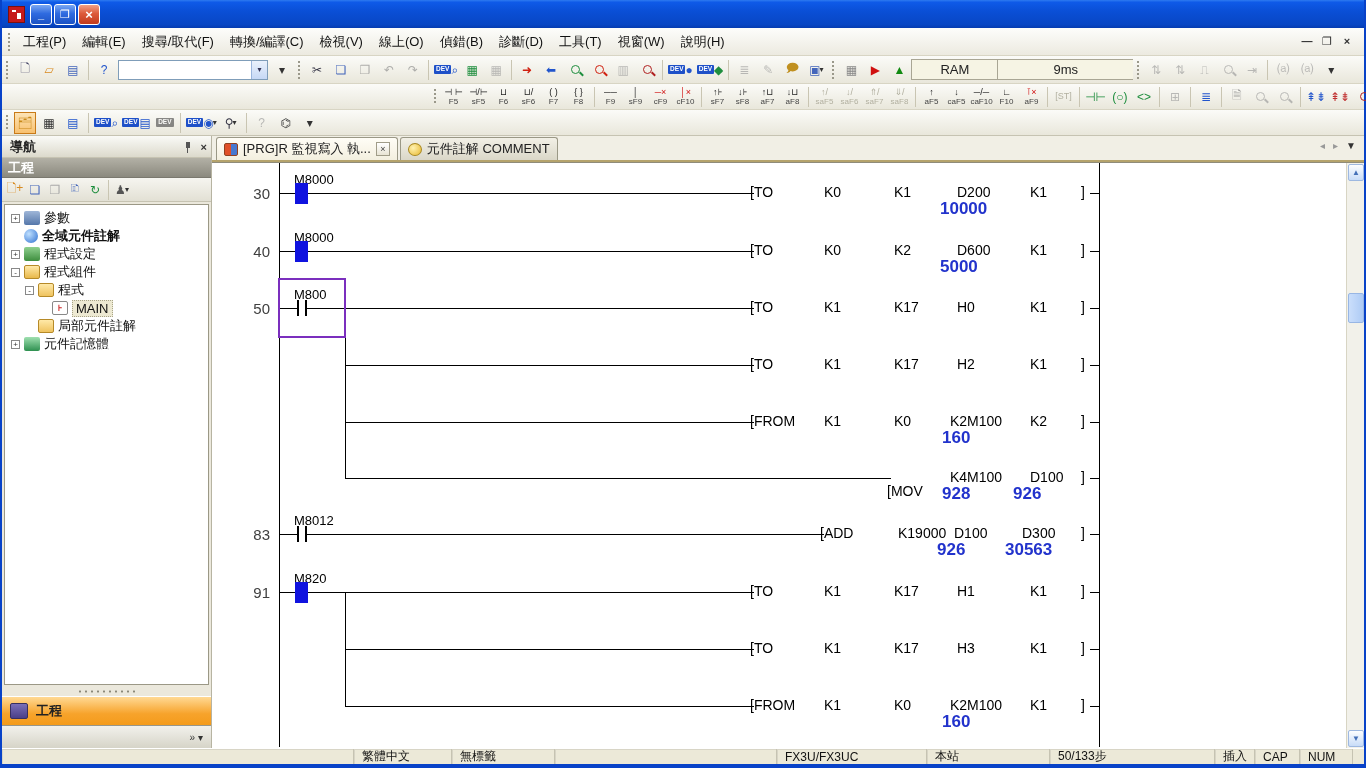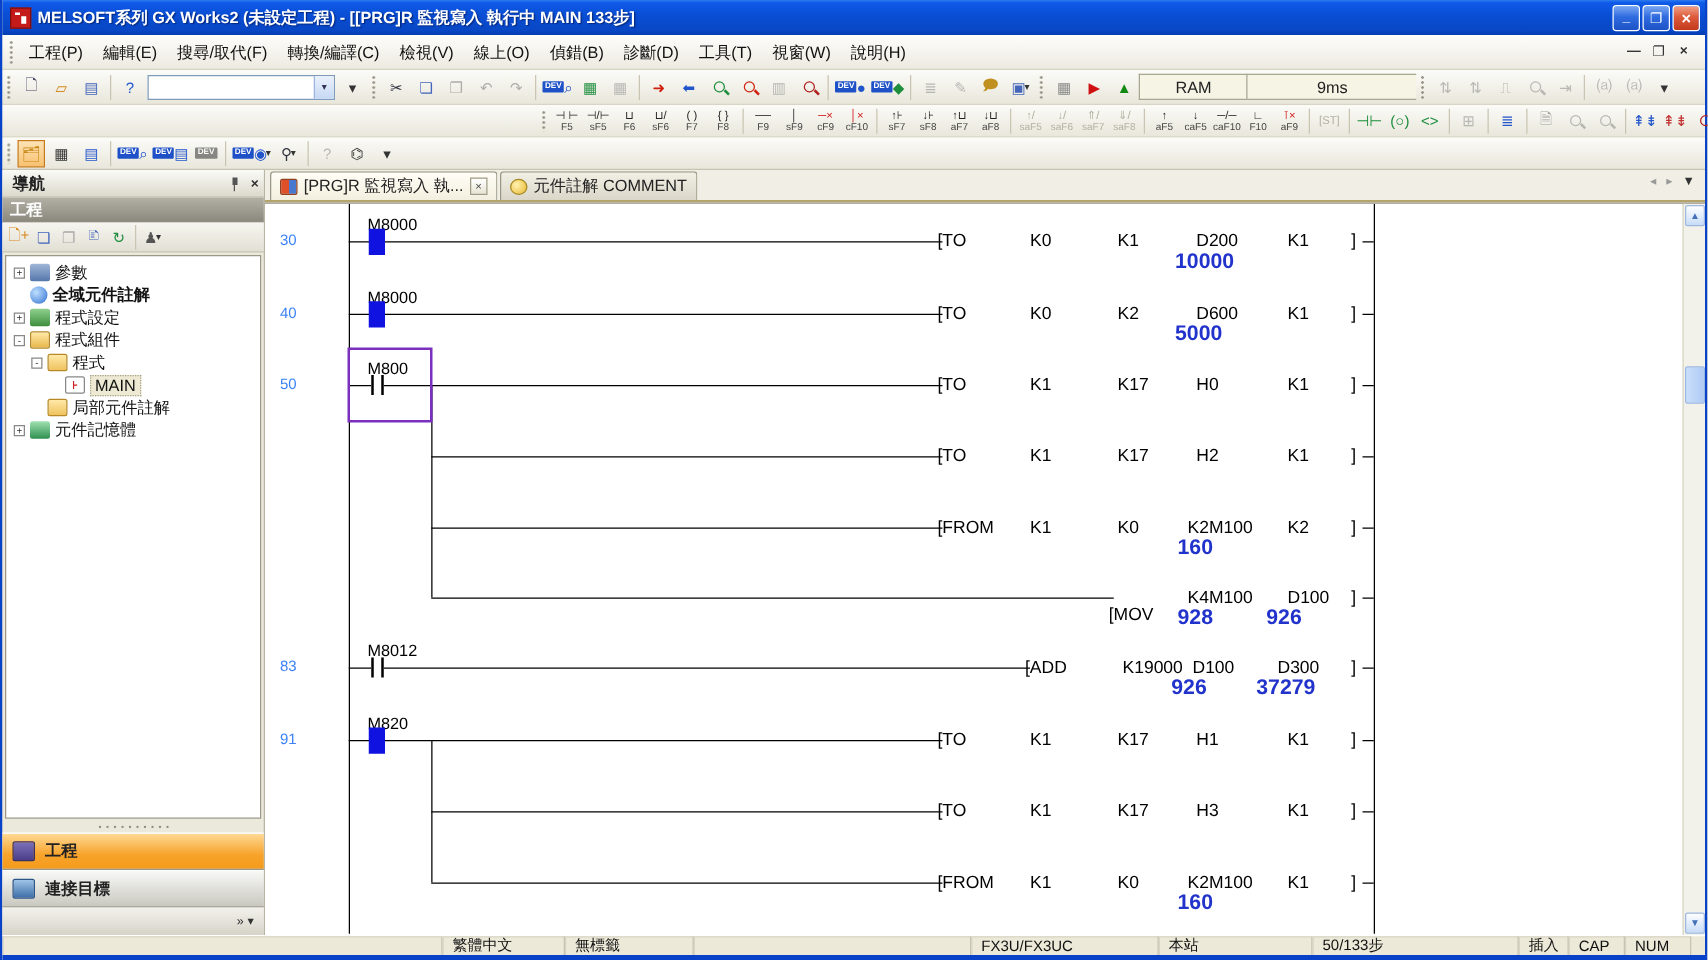--- a/index.html
+++ b/index.html
@@ -133,21 +133,21 @@
   .tabclose { width:14px; height:14px; border:1px solid #a09c88; background:linear-gradient(#fff,#e8e4d4);
     font-size:9px; line-height:12px; text-align:center; color:#444; }
   #tab-arrows { position:absolute; right:8px; top:4px; display:flex; gap:8px; font-size:10px; color:#999; }
   #tab-arrows .en { color:#333; }
 
   
   #editor-wrap { flex:1; position:relative; border-top:1px solid #8f8c7a; background:#fff; overflow:hidden; }
   #ladder-canvas { position:absolute; left:0; top:0; width:1138px; height:100%; background:#fff; }
   .lad-line { position:absolute; height:1px; background:#000; }
   .lad-vline { position:absolute; width:1px; background:#000; }
-  .lad-step { position:absolute; width:46px; text-align:left; font-size:12px; color:#3b82f6; }
+  .lad-step { position:absolute; width:46px; text-align:right; font-size:15px; color:#404040; }
   .lad-label { position:absolute; font-size:13px; color:#000; }
   .lad-token { position:absolute; font-size:14px; color:#000; white-space:nowrap; }
   .lad-value { position:absolute; width:76px; font-size:17px; color:#2233CC;font-weight:bold; }
   .contact-bar { position:absolute; width:2px; height:16px; background:#000; }
   .contact-gap { position:absolute; height:5px; background:#fff; }
   .contact-fill { position:absolute; width:13px; height:21px; background:#1013DF; }
   .sel-box { position:absolute; border:2px solid #7B2FBE; background:transparent; }
 
   
   #vscroll { position:absolute; right:0; top:0; width:18px; height:100%; background:#F2F1EA;
@@ -164,21 +164,20 @@
   .sseg { height:100%; font-size:12px; color:#111; display:flex; align-items:center; padding-left:8px;
     border-right:1px solid #c6c3b2; box-shadow:inset 1px 1px 0 #d8d5c6; white-space:nowrap; }
 </style>
 </head>
 <body>
 
 <div class="window">
 
   <div id="titlebar">
     <div class="app-icon"></div>
-    <span class="title-text">MELSOFT系列 GX Works2 (未設定工程) - [[PRG]R 監視寫入 執行中 MAIN 133步]</span>
     <div class="win-btns">
       <div class="wbtn">_</div>
       <div class="wbtn">❐</div>
       <div class="wbtn close">×</div>
     </div>
   </div>
 
   <div id="menubar">
     <div class="grip"></div>
     <div id="menu-items" style="display:flex;">
@@ -578,24 +577,20 @@
             <div class="tree-label">元件記憶體</div>
           </div>
         </div>
       <div id="nav-splitter">
           <div class="dots"></div>
         </div>
       <div id="nav-viewbtns">
           <div class="viewbtn active">
             <div class="vicon vic-project"></div>
             <div>工程</div>
-          </div>
-          <div class="viewbtn">
-            <div class="vicon vic-connect"></div>
-            <div>連接目標</div>
           </div>
         </div>
       <div id="nav-bottom">
         <span>»</span>
         <span>▾</span>
       </div>
     </div>
 
     <div id="docarea">
       <div id="tabbar">
@@ -688,21 +683,21 @@
             <div class="lad-line" style="left: 878px; top: 371px; width: 9px;"></div>
             <div class="lad-label" style="left: 82px; top: 350px;">M8012</div>
             <div class="contact-gap" style="left: 85px; top: 369px; width: 10px;"></div>
             <div class="contact-bar" style="left: 85px; top: 363px;"></div>
             <div class="contact-bar" style="left: 93px; top: 363px;"></div>
             <div class="lad-token" style="left: 608px; top: 362px;">[ADD</div>
             <div class="lad-token" style="left: 674px; top: 362px; margin-left: 12px;">K19000</div>
             <div class="lad-token" style="left: 742px; top: 362px;">D100</div>
             <div class="lad-value" style="left: 725px; top: 377px; color: rgb(34, 51, 204);">926</div>
             <div class="lad-token" style="left: 810px; top: 362px;">D300</div>
-            <div class="lad-value" style="left: 793px; top: 377px; color: rgb(34, 51, 204);">37279</div>
+            <div class="lad-value" style="left: 793px; top: 377px; color: rgb(34, 51, 204);">30563</div>
             <div class="lad-step" style="left: 12px; top: 421px;">91</div>
             <div class="lad-line" style="left: 67px; top: 429px; width: 475px;"></div>
             <div class="lad-token" style="left: 869px; top: 420px;">]</div>
             <div class="lad-line" style="left: 878px; top: 429px; width: 9px;"></div>
             <div class="lad-label" style="left: 82px; top: 408px;">M820</div>
             <div class="contact-fill" style="left: 83px; top: 419px; background: rgb(16, 19, 223);"></div>
             <div class="lad-token" style="left: 538px; top: 420px;">[TO</div>
             <div class="lad-token" style="left: 612px; top: 420px;">K1</div>
             <div class="lad-token" style="left: 682px; top: 420px;">K17</div>
             <div class="lad-token" style="left: 745px; top: 420px;">H1</div>

